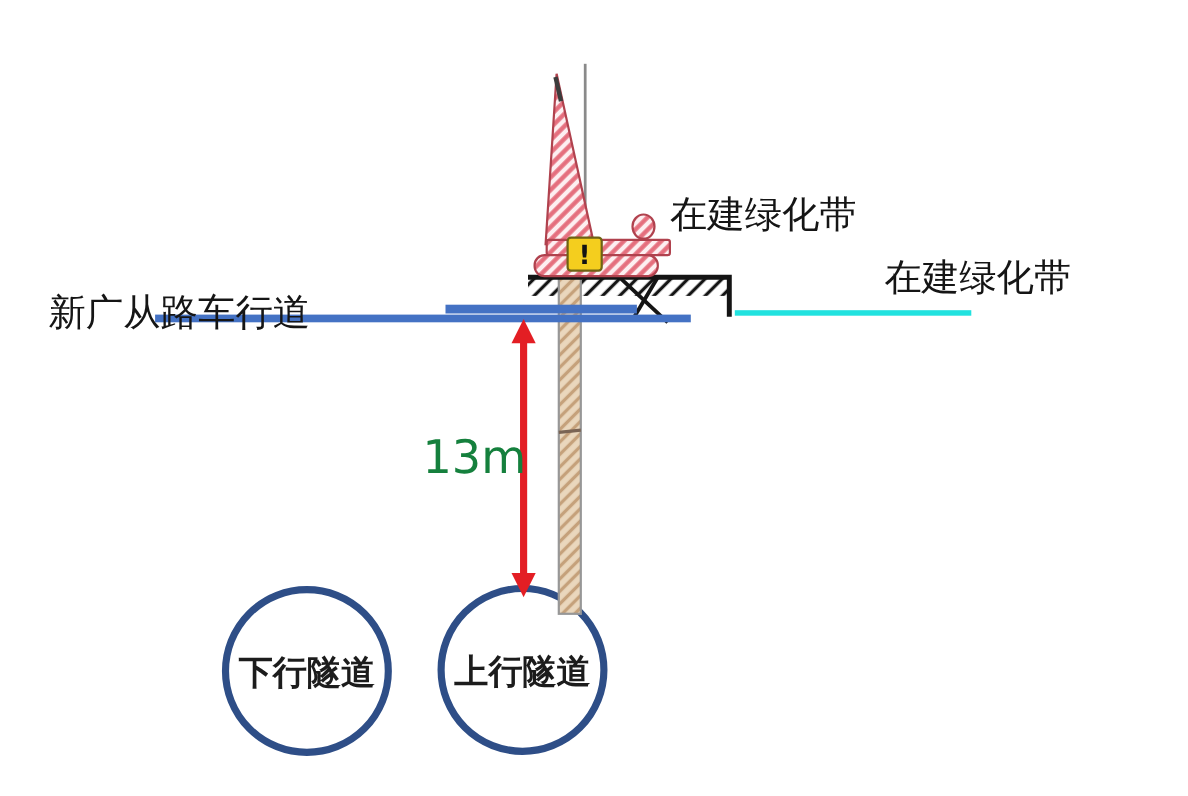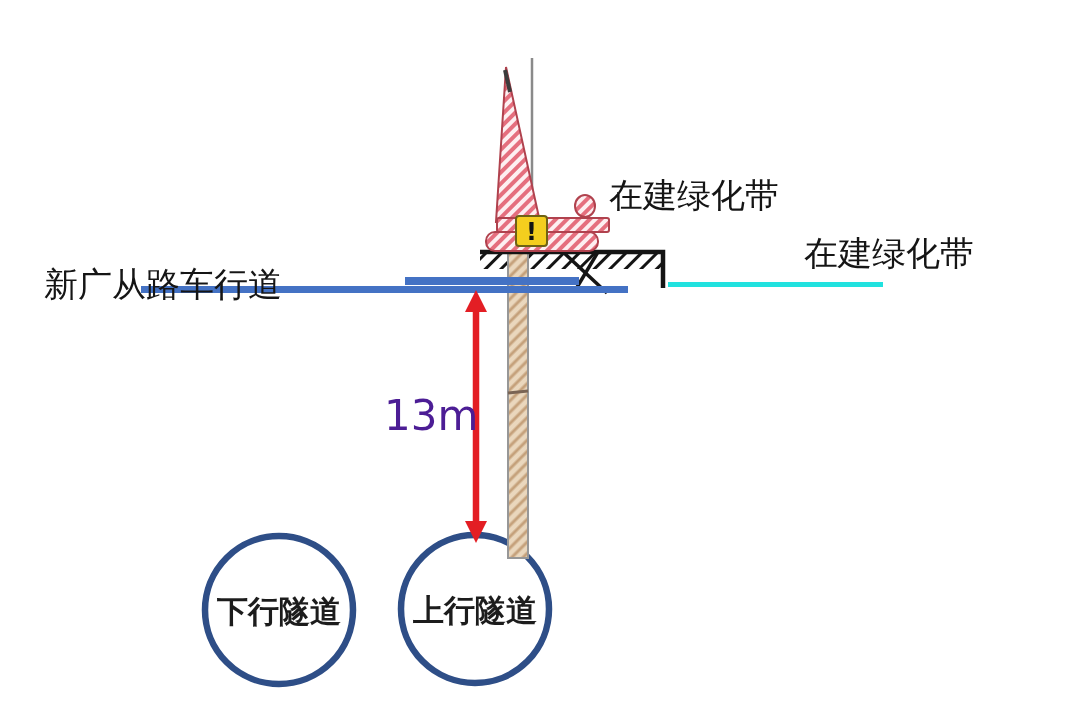--- a/index.html
+++ b/index.html
@@ -9,21 +9,21 @@
   }
   .stage svg{position:absolute;left:0;top:0;}
   .lbl{
     position:absolute;color:#151515;font-weight:normal;white-space:nowrap;
     font-family:"DejaVu Sans","Liberation Sans",sans-serif;line-height:1.05;
   }
   .lbl-road-left  {left:44px;  top:240px; font-size:34px;margin-top:27px;}
   .lbl-sidewalk   {left:354px; top:236px; font-size:33px;}
   .lbl-greenbelt  {left:609px; top:178px; font-size:34px;}
   .lbl-road-right {left:804px; top:236px; font-size:34px;}
-  .lbl-dim        {left:384px; top:394px; font-size:42px; color:#4c1d95;}
+  .lbl-dim        {left:384px; top:394px; font-size:42px; color:#15803d;}
   .lbl-tunnel{
     position:absolute;width:150px;text-align:center;color:#1c1c1c;
     font-size:31px;font-weight:600;white-space:nowrap;
   }
   .lbl-tunnel-down{left:204px; top:591px;}
   .lbl-tunnel-up  {left:400px; top:590px;}
   .warn-text{
     position:absolute;left:516px;top:217px;width:31px;height:30px;
     display:flex;align-items:center;justify-content:center;
     font-size:24px;font-weight:bold;color:#131313;

